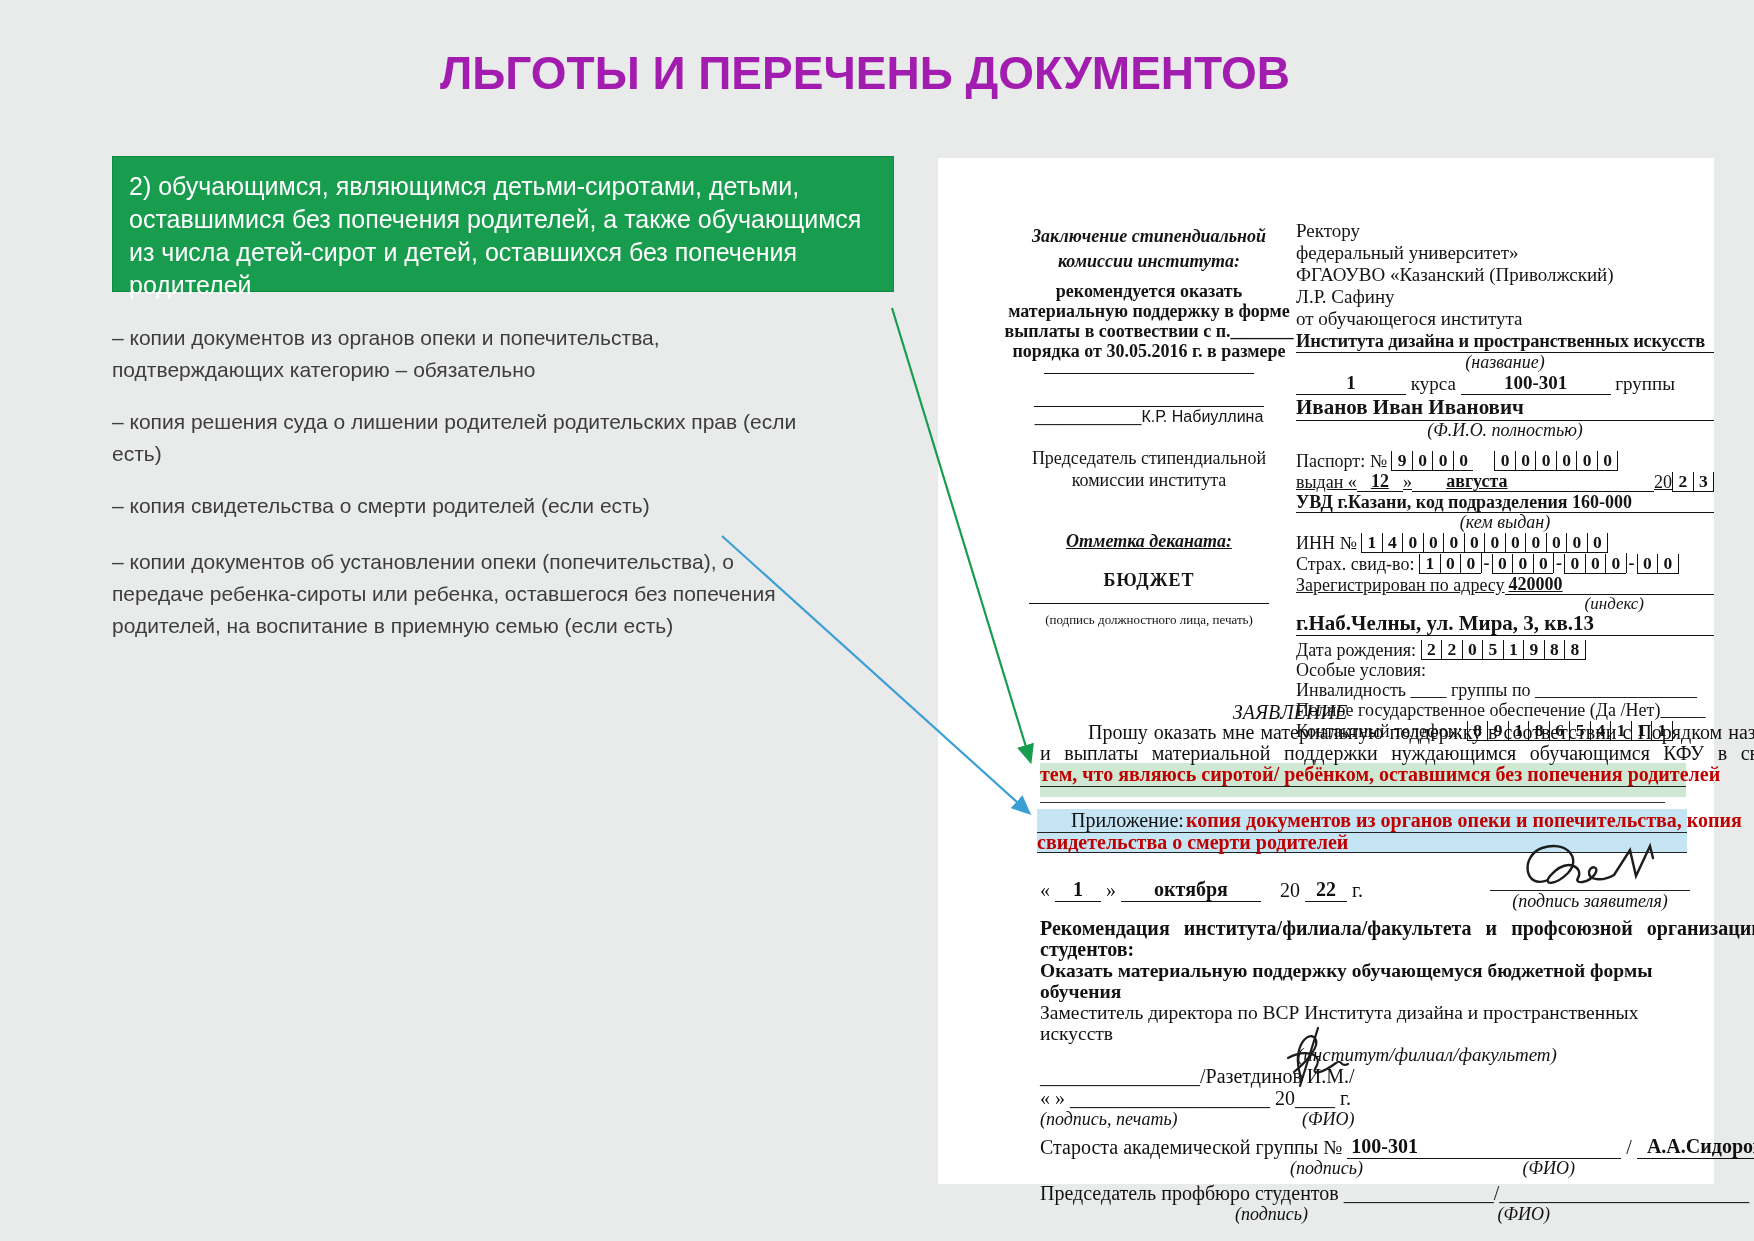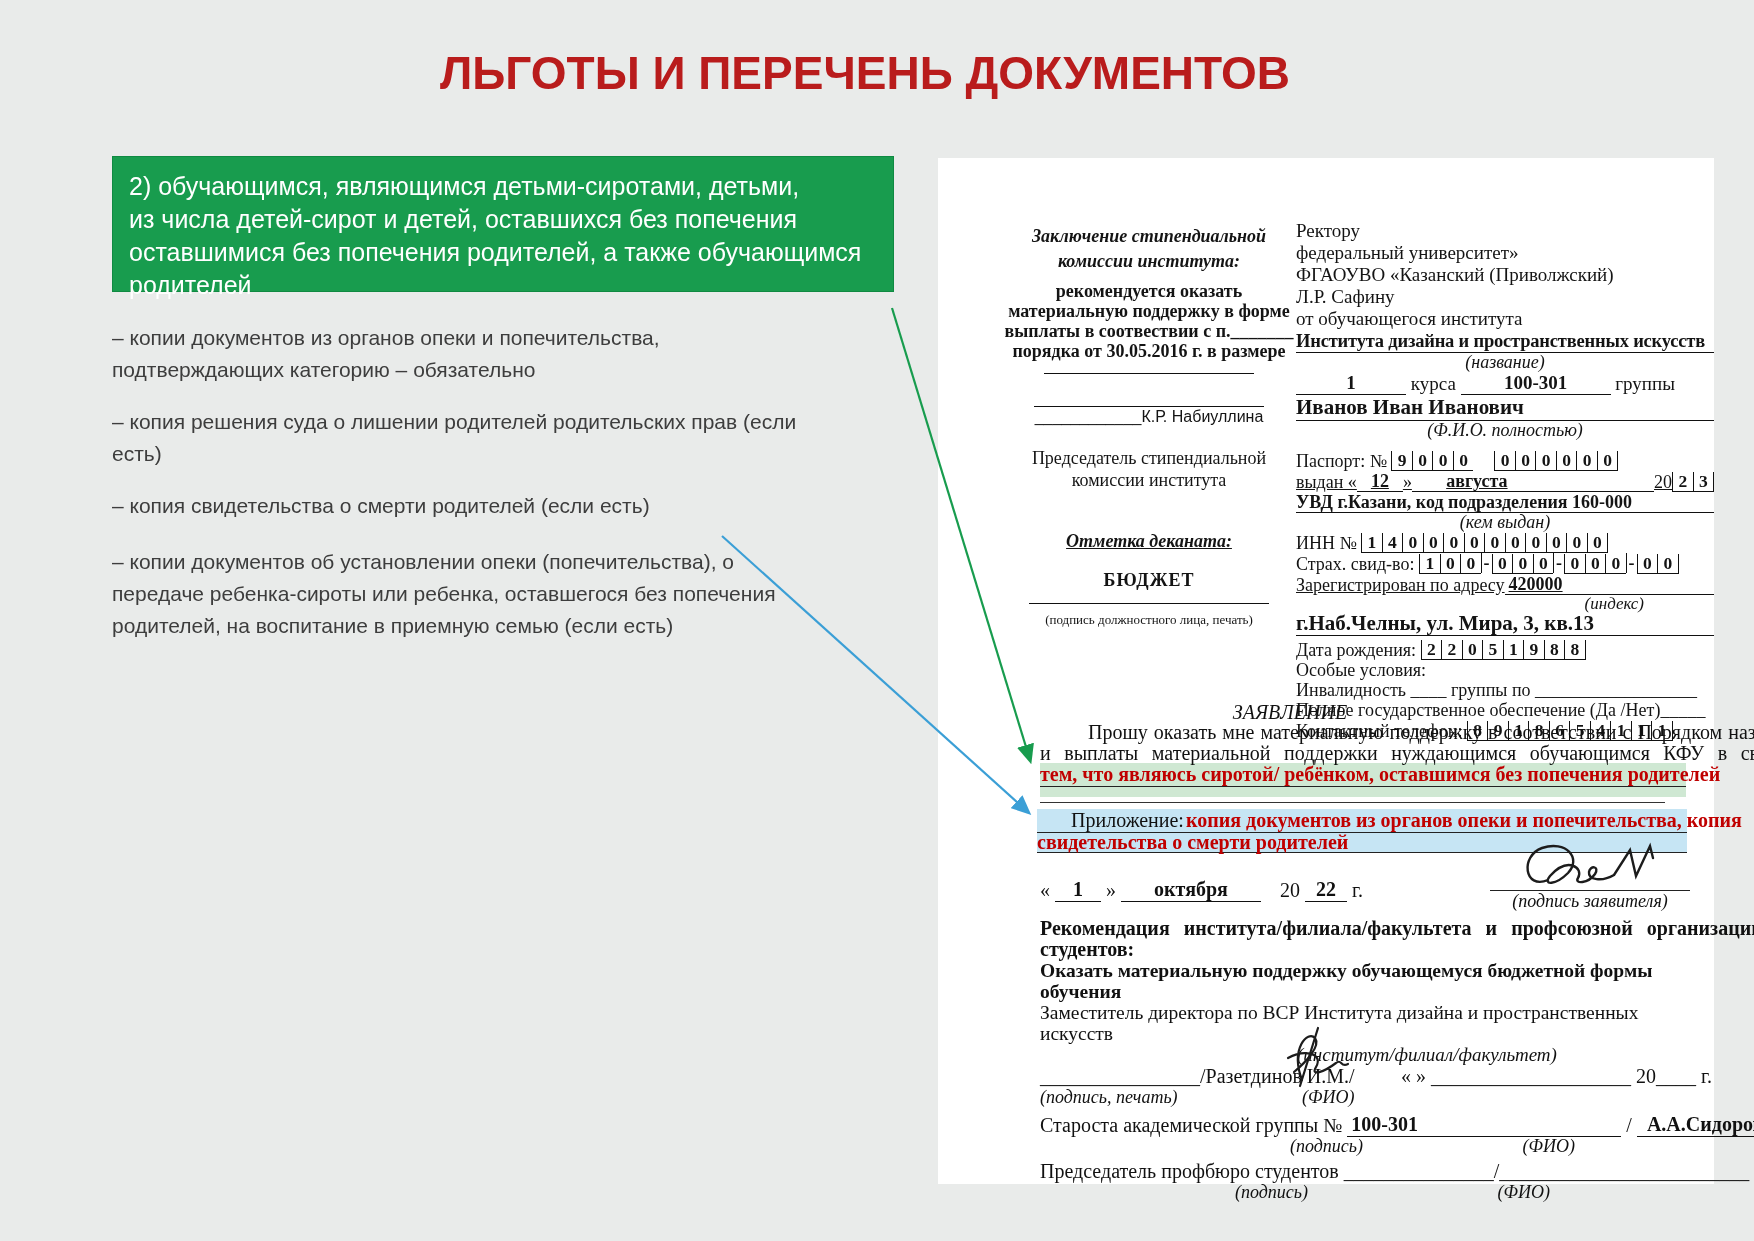--- a/index.html
+++ b/index.html
@@ -3,21 +3,21 @@
 <meta charset="utf-8">
 <style>
   html,body{margin:0;padding:0;}
   body{
     width:1754px;height:1241px;position:relative;overflow:hidden;
     background:#e9ebea;font-family:"Liberation Sans",sans-serif;color:#141414;
   }
   
   .title{
     position:absolute;top:46px;left:0;width:1730px;text-align:center;
-    font-size:46px;font-weight:bold;color:#b91c1c;letter-spacing:0;
+    font-size:46px;font-weight:bold;color:#a21caf;letter-spacing:0;
   }
   .benefit{
     position:absolute;left:112px;top:156px;width:748px;height:108px;
     padding:13px 16px;background:#189c4e;border:1px solid #0f8a42;
     color:#ffffff;font-size:25px;line-height:33px;
   }
   .doc-item{
     position:absolute;left:112px;width:715px;
     font-size:21px;line-height:32px;color:#3d3d3d;
   }
@@ -84,41 +84,41 @@
   .att-label{color:#111;padding-left:34px;padding-right:2px;}
   .date-row{margin-top:25px;height:23px;white-space:nowrap;}
   .sig-block{position:absolute;left:424px;top:138px;width:252px;text-align:center;}
   .sig-line{width:200px;margin:0 auto;border-bottom:1.6px solid #222;height:50px;}
   .sig-block .note{font-style:italic;font-size:18px;line-height:20px;}
   .rec-t1{margin-top:17px;font-weight:bold;line-height:21px;word-spacing:9px;white-space:nowrap;}
   .rec-t2{font-weight:bold;line-height:21px;}
   .rec-dec{font-weight:bold;line-height:21px;font-size:19.5px;}
   .rec-dep{line-height:21px;font-size:19.5px;}
   .rec-depnote{line-height:21px;font-style:italic;padding-left:257px;font-size:19px;}
-  .rec-sign{display:flex;justify-content:space-between;line-height:22px;white-space:nowrap;}
+  .rec-sign{display:flex;justify-content:space-between;line-height:22px;white-space:nowrap;flex-direction:column;}
   .rec-notes{line-height:20px;font-style:italic;font-size:18px;}
   .ml175{display:inline-block;margin-left:120px;}
   .star-row{margin-top:6px;height:23px;white-space:nowrap;position:relative;}
   .bl-left{text-align:left;padding-left:4px;}
   .note-sign2{display:inline-block;margin-left:250px;}
   .note-fio2{display:inline-block;margin-left:155px;}
   .union-row{margin-top:4px;line-height:22px;white-space:nowrap;}
   .note-sign3{display:inline-block;margin-left:195px;}
   .note-fio3{display:inline-block;margin-left:185px;}
   .sig2{position:absolute;left:330px;top:868px;z-index:5;}
 </style>
 </head>
 <body>
 
 <div class="title">ЛЬГОТЫ И ПЕРЕЧЕНЬ ДОКУМЕНТОВ</div>
 
 <div class="benefit">
   <div>2) обучающимся, являющимся детьми-сиротами, детьми,</div>
+  <div>оставшимися без попечения родителей, а также обучающимся</div>
   <div>из числа детей-сирот и детей, оставшихся без попечения</div>
-  <div>оставшимися без попечения родителей, а также обучающимся</div>
   <div>родителей</div>
 </div>
 
 <div class="doc-item" id="doc-0">– копии документов из органов опеки и попечительства, подтверждающих категорию – обязательно</div>
 <div class="doc-item" id="doc-1">– копия решения суда о лишении родителей родительских прав (если есть)</div>
 <div class="doc-item" id="doc-2">– копия свидетельства о смерти родителей (если есть)</div>
 <div class="doc-item" id="doc-3">– копии документов об установлении опеки (попечительства), о передаче ребенка-сироты или ребенка, оставшегося без попечения родителей, на воспитание в приемную семью (если есть)</div>
 
 <div class="page">
 

